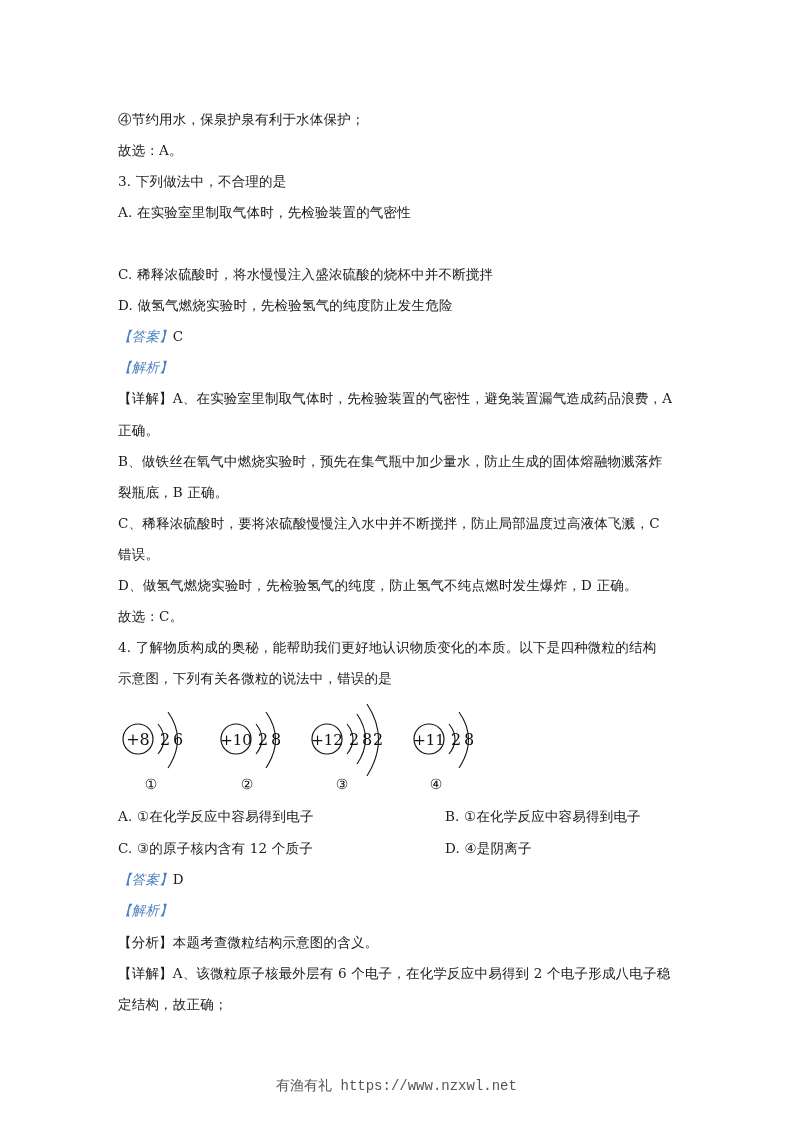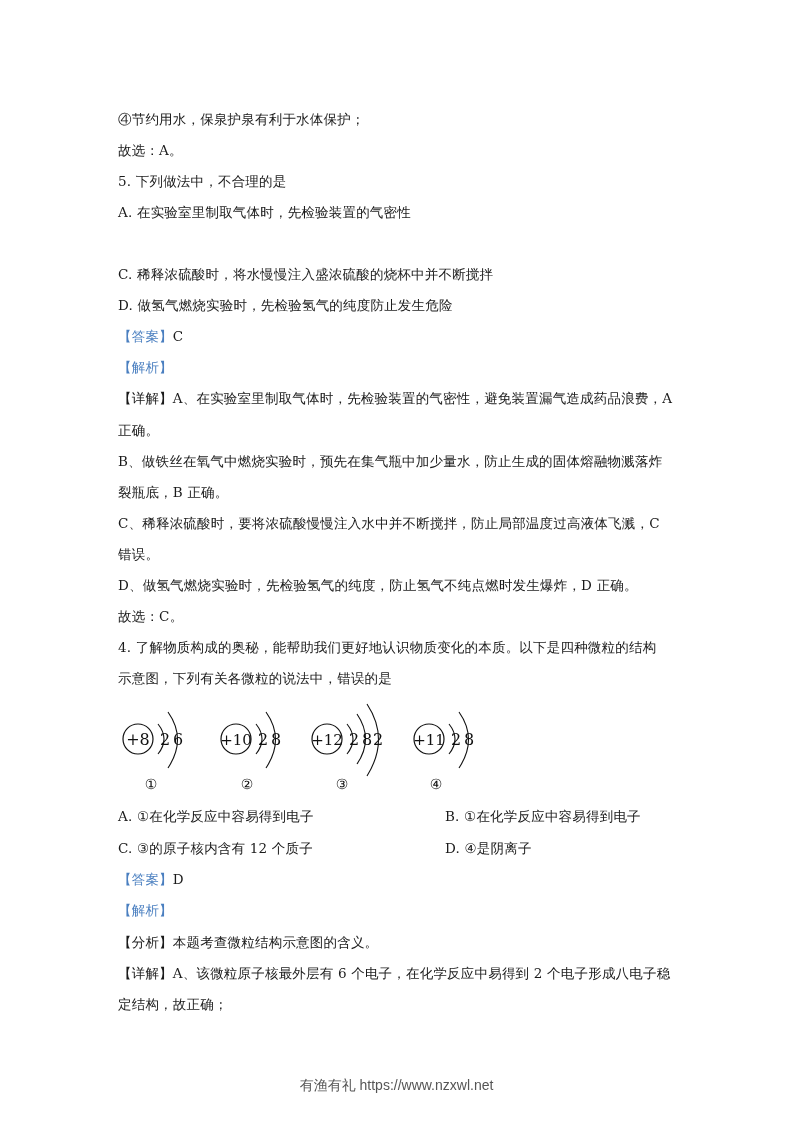--- a/index.html
+++ b/index.html
@@ -1,32 +1,32 @@
 <!DOCTYPE html>
 <html><head>
 <meta charset="utf-8">
 <style>
   html, body { margin: 0; padding: 0; background: #ffffff; }
   body { width: 793px; height: 1122px; position: relative; overflow: hidden;
          font-family: "DejaVu Serif", "Liberation Serif", serif; color: #1a1a1a; }
   .page { position: absolute; left: 0; top: 0; width: 793px; height: 1122px; margin-top: 7px; }
   .line { position: absolute; left: 118px; font-size: 13.5px; line-height: 18px; white-space: nowrap; letter-spacing: 0.2px; }
-  .blue { color: #4a7fc0; }
+  .blue { color: #4a7fc0; font-style: italic; }
   .opt-right { left: 445px; }
   .diagram { position: absolute; left: 112px; top: 695px; width: 380px; height: 95px; }
   .footer { position: absolute; left: 0; width: 793px; top: 1070px; text-align: center;
-            font-family: Liberation Sans, sans-serif; font-size: 14px; color: #555; }
+            font-family: Liberation Mono, monospace; font-size: 14px; color: #555; }
 </style>
 </head>
 <body>
 
 <div class="page">
   <div class="line" style="top:103px">④节约用水，保泉护泉有利于水体保护；</div>
   <div class="line" style="top:134px">故选：A。</div>
-  <div class="line" style="top:165px">5. 下列做法中，不合理的是</div>
+  <div class="line" style="top:165px">3. 下列做法中，不合理的是</div>
   <div class="line" style="top:196px">A. 在实验室里制取气体时，先检验装置的气密性</div>
   <div class="line" style="top:258px">C. 稀释浓硫酸时，将水慢慢注入盛浓硫酸的烧杯中并不断搅拌</div>
   <div class="line" style="top:289px">D. 做氢气燃烧实验时，先检验氢气的纯度防止发生危险</div>
   <div class="line" style="top:320px"><span class="blue">【答案】</span><span>C</span></div>
   <div class="line blue" style="top:351px">【解析】</div>
   <div class="line" style="top:382px">【详解】A、在实验室里制取气体时，先检验装置的气密性，避免装置漏气造成药品浪费，A</div>
   <div class="line" style="top:414px">正确。</div>
   <div class="line" style="top:445px">B、做铁丝在氧气中燃烧实验时，预先在集气瓶中加少量水，防止生成的固体熔融物溅落炸</div>
   <div class="line" style="top:476px">裂瓶底，B 正确。</div>
   <div class="line" style="top:507px">C、稀释浓硫酸时，要将浓硫酸慢慢注入水中并不断搅拌，防止局部温度过高液体飞溅，C</div>

